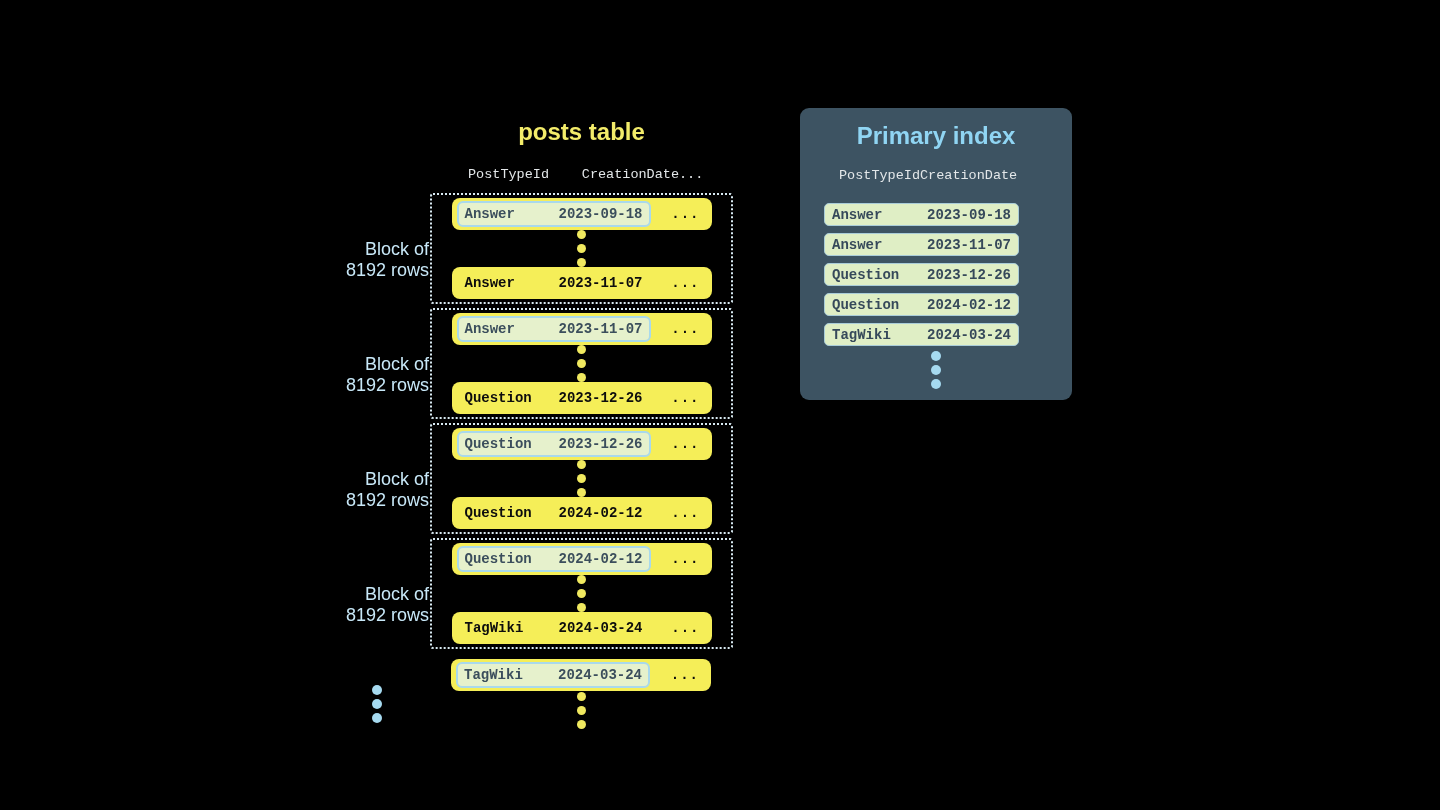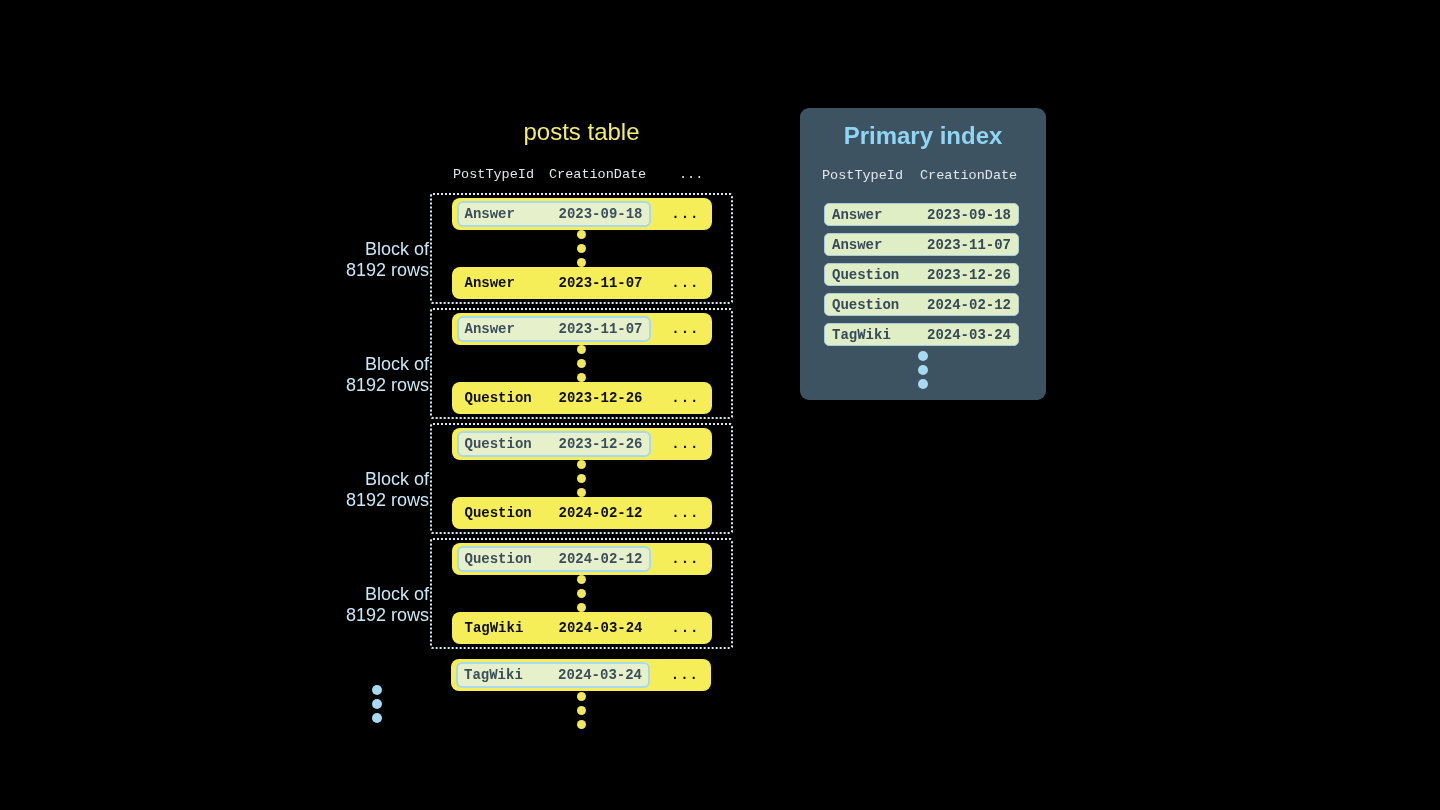--- a/index.html
+++ b/index.html
@@ -2,26 +2,26 @@
 <html style="--background: #000000; --row_yellow: #f5ee58; --title_yellow: #f3ec6a; --highlight_bg: #e6f1cc; --highlight_border: #a9d9ec; --highlight_text: #3b4e5c; --row_text: #0d0d0d; --block_border: #d8eaf2; --block_label: #c8e8f8; --header_text: #e3e7e9; --index_panel_bg: #3d5362; --index_title: #90d5f3; --index_row_bg: #dfeec5; --index_row_border: #a9ccd8; --index_row_text: #36495a; --dot_yellow: #f0e95f; --dot_blue: #a6daf0;"><head>
 <meta charset="utf-8">
 <style>
   * { margin:0; padding:0; box-sizing:border-box; }
   html,body { width:1440px; height:810px; background:#000; }
   .canvas {
     position:relative; width:1440px; height:810px;
     background:var(--background); overflow:hidden;
     font-family:"Liberation Sans", sans-serif;
   }
-  .mono { font-family:"Liberation Mono","DejaVu Sans Mono",monospace; }
+  .mono { font-family:"Liberation Mono","DejaVu Sans Mono",monospace;text-align:right; }
 
   
   .posts-title {
     position:absolute; left:430px; top:118px; width:303px;
-    text-align:center; font-size:24px; font-weight:400;
+    text-align:center; font-size:24px; font-weight:700;
     color:var(--title_yellow);
   }
   .posts-header {
     position:absolute; left:430px; top:167px; width:303px;
     display:flex; padding-left:23px;
     font-size:13.5px; color:var(--header_text);
   }
   .posts-header .col1 { width:96px; }
   .posts-header .col2 { width:130px; }
 
@@ -61,21 +61,21 @@
   .ydots .dot { background:var(--dot_yellow); }
   .bdots { gap:4px; }
   .bdots .dot { width:10px; height:10px; background:var(--dot_blue); }
 
   #tail-row  { position:absolute; left:451px; top:659px; }
   #tail-dots { position:absolute; left:430px; top:692px; width:303px; }
   #left-dots { position:absolute; left:324px; top:685px; width:105px; }
 
   
   .index-panel {
-    position:absolute; left:800px; top:108px; width:246px; height:292px;
+    position:absolute; left:800px; top:108px; width:272px; height:292px;
     background:var(--index_panel_bg); border-radius:9px;
   }
   .index-title {
     position:absolute; top:14px; left:0; width:100%; text-align:center;
     font-size:24px; font-weight:700; color:var(--index_title);
   }
   .index-header {
     position:absolute; top:60px; left:0; width:100%;
     display:flex; padding-left:22px;
     font-size:13.5px; color:var(--header_text);

